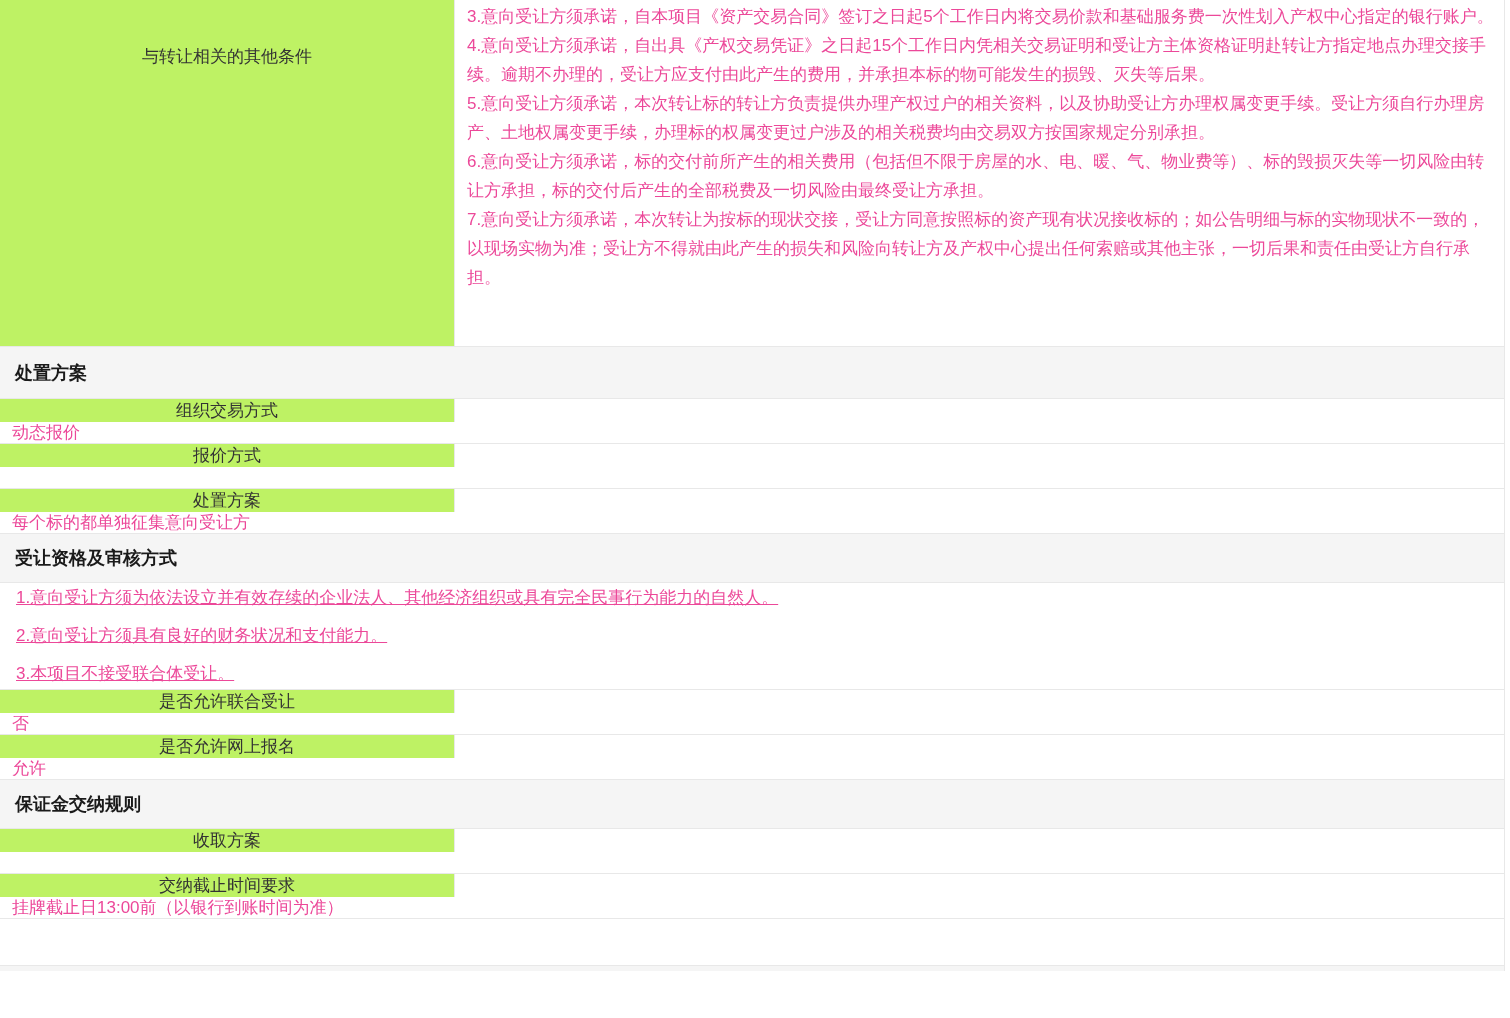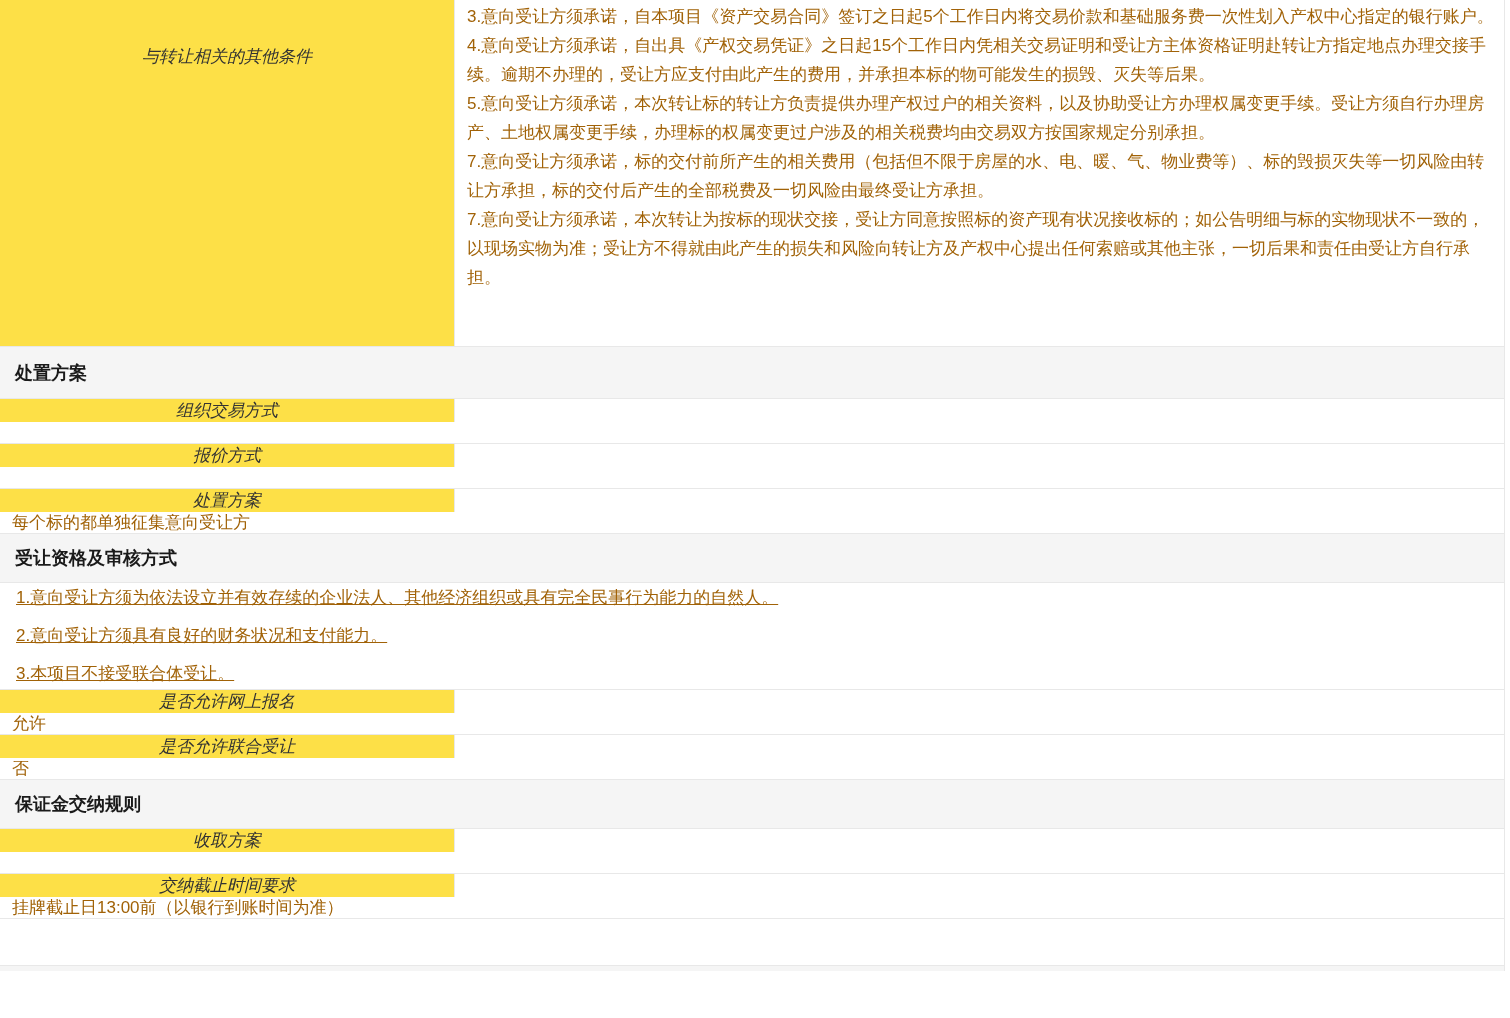--- a/index.html
+++ b/index.html
@@ -13,32 +13,31 @@
     width:1505px;
     border-right:1px solid #e8e8e8;
   }
   .row {
     display:flex;
     border-bottom:1px solid #e8e8e8;
     background:#ffffff;
   }
   .label-cell {
     width:455px; min-width:455px;
-    background:#fde047;
+    background:#bef264;
     border-right:1px solid #e8e8e8;
     display:flex; align-items:center; justify-content:center;
     font-size:17px; color:#333333;
     text-align:center;
-    font-style:italic;
   }
   .value-cell {
     flex:1;
     display:flex; align-items:center;
     padding:0 8px 0 12px;
-    font-size:17px; color:#a16207;
+    font-size:17px; color:#ec4899;
     line-height:26px;
     overflow:hidden;
   }
   .section-header {
     display:flex; align-items:center;
     background:#f5f5f5;
     border-bottom:1px solid #e8e8e8;
     padding-left:15px;
     font-size:18px; font-weight:bold; color:#1a1a1a;
   }
@@ -80,29 +79,30 @@
 <div class="table">
 
   <div class="row row-tall h347">
     <div class="label-cell">
       <span>与转让相关的其他条件</span>
     </div>
     <div class="value-cell">
       <p>3.意向受让方须承诺，自本项目《资产交易合同》签订之日起5个工作日内将交易价款和基础服务费一次性划入产权中心指定的银行账户。</p>
       <p>4.意向受让方须承诺，自出具《产权交易凭证》之日起15个工作日内凭相关交易证明和受让方主体资格证明赴转让方指定地点办理交接手续。逾期不办理的，受让方应支付由此产生的费用，并承担本标的物可能发生的损毁、灭失等后果。</p>
       <p>5.意向受让方须承诺，本次转让标的转让方负责提供办理产权过户的相关资料，以及协助受让方办理权属变更手续。受让方须自行办理房产、土地权属变更手续，办理标的权属变更过户涉及的相关税费均由交易双方按国家规定分别承担。</p>
-      <p>7.意向受让方须承诺，标的交付前所产生的相关费用（包括但不限于房屋的水、电、暖、气、物业费等）、标的毁损灭失等一切风险由转让方承担，标的交付后产生的全部税费及一切风险由最终受让方承担。</p>
+      <p>6.意向受让方须承诺，标的交付前所产生的相关费用（包括但不限于房屋的水、电、暖、气、物业费等）、标的毁损灭失等一切风险由转让方承担，标的交付后产生的全部税费及一切风险由最终受让方承担。</p>
       <p>7.意向受让方须承诺，本次转让为按标的现状交接，受让方同意按照标的资产现有状况接收标的；如公告明细与标的实物现状不一致的，以现场实物为准；受让方不得就由此产生的损失和风险向转让方及产权中心提出任何索赔或其他主张，一切后果和责任由受让方自行承担。</p>
     </div>
   </div>
 
   <div class="section-header h52">处置方案</div>
 
   <div class="row h45">
     <div class="label-cell">组织交易方式</div>
+    <div class="value-cell">动态报价</div>
   </div>
 
   <div class="row h45">
     <div class="label-cell">报价方式</div>
     <div class="value-cell"></div>
   </div>
 
   <div class="row h45">
     <div class="label-cell">处置方案</div>
     <div class="value-cell">每个标的都单独征集意向受让方</div>
@@ -113,27 +113,27 @@
 
   <div class="row h107">
     <div class="value-cell value-multiline">
       <p>1.意向受让方须为依法设立并有效存续的企业法人、其他经济组织或具有完全民事行为能力的自然人。</p>
       <p>2.意向受让方须具有良好的财务状况和支付能力。</p>
       <p>3.本项目不接受联合体受让。</p>
     </div>
   </div>
 
   <div class="row h45">
-    <div class="label-cell">是否允许网上报名</div>
-    <div class="value-cell">允许</div>
+    <div class="label-cell">是否允许联合受让</div>
+    <div class="value-cell">否</div>
   </div>
 
   <div class="row h45">
-    <div class="label-cell">是否允许联合受让</div>
-    <div class="value-cell">否</div>
+    <div class="label-cell">是否允许网上报名</div>
+    <div class="value-cell">允许</div>
   </div>
 
   <div class="section-header h49">保证金交纳规则</div>
 
   <div class="row h45">
     <div class="label-cell">收取方案</div>
     <div class="value-cell"></div>
   </div>
 
   <div class="row h45">

